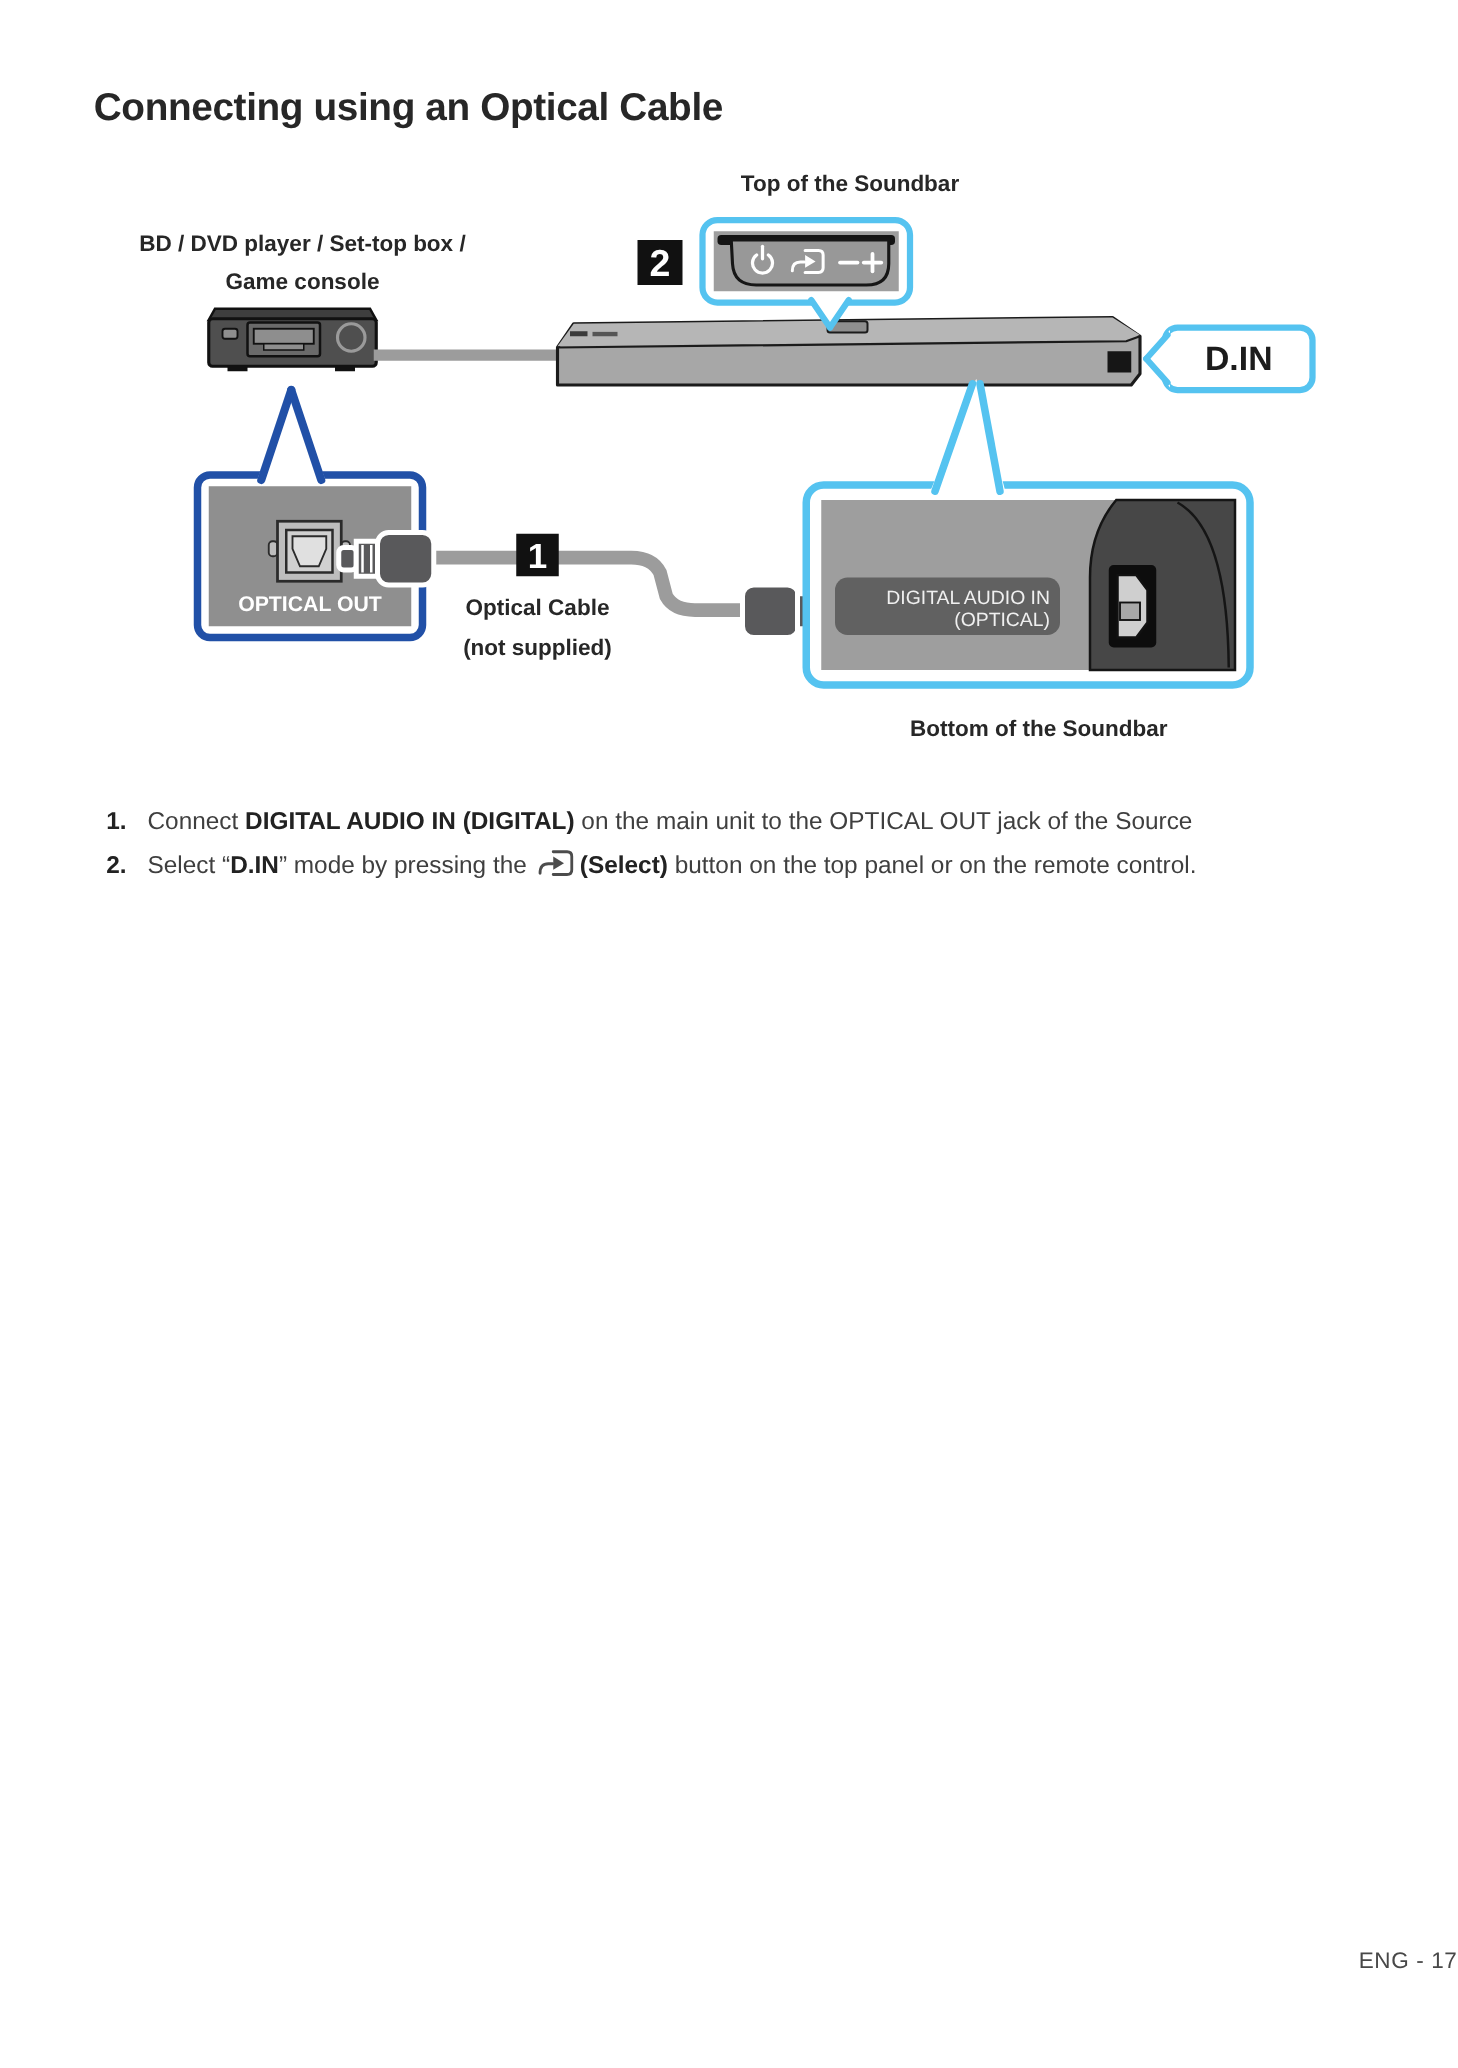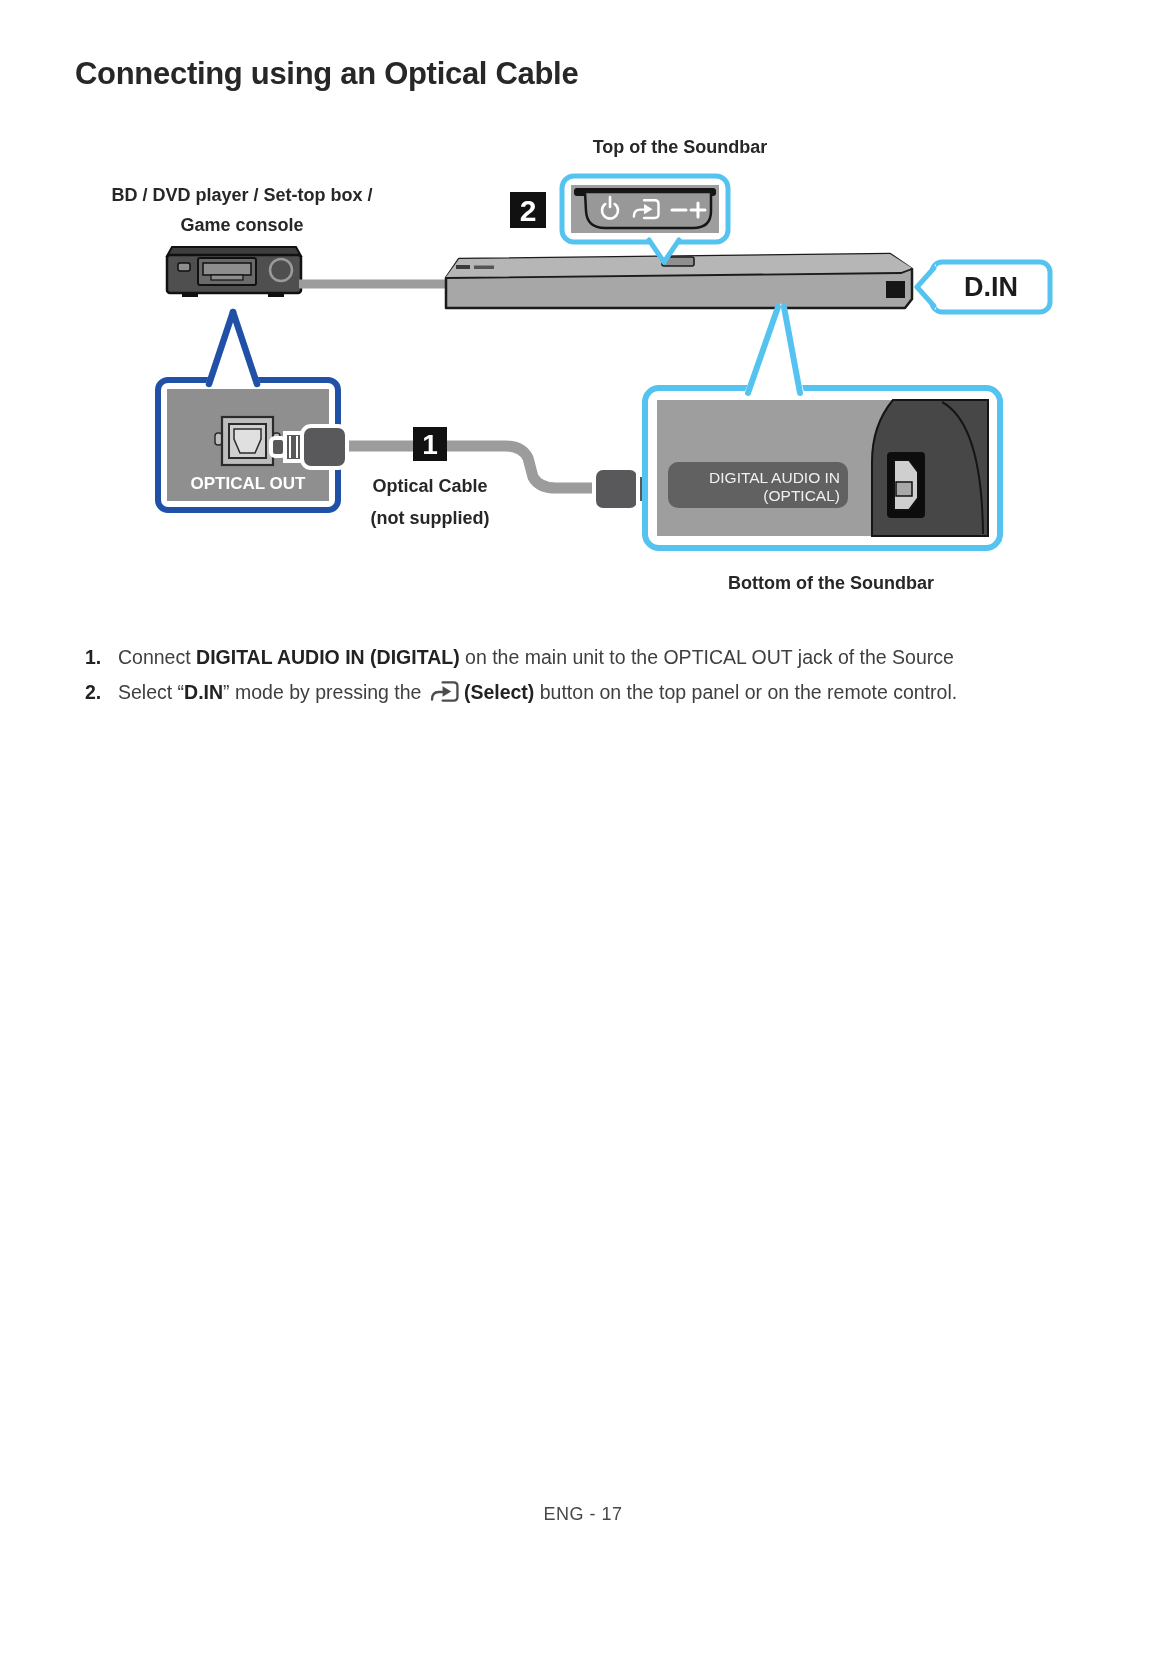--- a/index.html
+++ b/index.html
@@ -2,31 +2,31 @@
 <html><head>
 <meta charset="utf-8">
 <style>
   html,body{margin:0;padding:0;background:#fff;}
   .page{
     position:relative;width:1166px;height:1654px;background:#ffffff;overflow:hidden;
     font-family:"Liberation Sans",sans-serif;
   }
   .abs{position:absolute;}
   .page-title{
-    left:75px;top:56px;font-size:31px;font-weight:bold;color:#272727;letter-spacing:-0.3px;
+    left:75px;top:68px;font-size:31px;font-weight:bold;color:#272727;letter-spacing:-0.3px;
   }
   svg text{font-family:"Liberation Sans",sans-serif;}
   .diagram-svg{left:0;top:118px;}
   .instructions{left:85px;top:640px;width:950px;color:#3f3f3f;font-size:19.5px;line-height:35px;}
   .instr-row{display:flex;align-items:flex-start;}
   .instr-num{width:33px;flex:0 0 33px;font-weight:bold;color:#222;}
   .instr-text{flex:1;}
   .instr-text b{color:#222;}
   .src-inline-icon{display:inline-block;vertical-align:-4px;margin:0 5px 0 3px;}
-  .footer{left:0;top:1504px;width:1166px;text-align:center;font-size:18px;color:#484848;letter-spacing:0.5px;}
+  .footer{left:0;top:1558px;width:1166px;text-align:right;font-size:18px;color:#484848;letter-spacing:0.5px;}
 </style>
 </head>
 <body>
 
 <div class="page">
 
   <div class="abs page-title">Connecting using an Optical Cable</div>
 
   <svg class="abs diagram-svg" width="1166" height="500" viewBox="0 118 1166 500">
 

